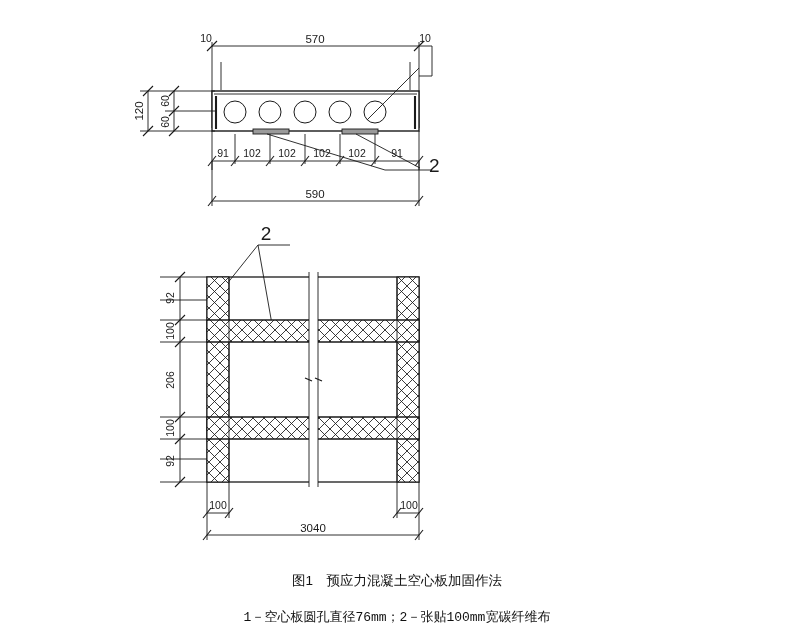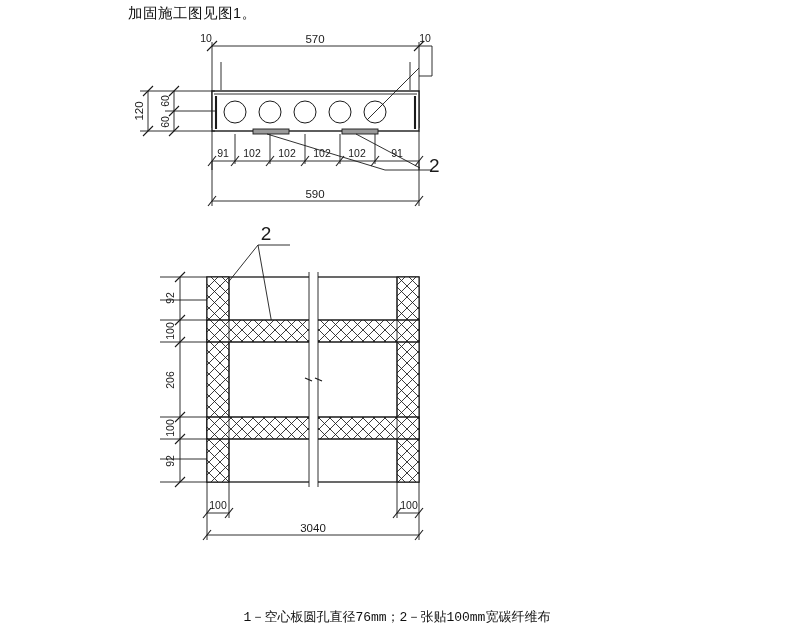--- a/index.html
+++ b/index.html
@@ -53,21 +53,20 @@
   .leader{ stroke:#1a1a1a; stroke-width:0.9; fill:none; }
   .hole{ stroke:#1a1a1a; stroke-width:1.0; fill:#ffffff; }
   .cfrp{ fill:#9a9a9a; stroke:#1a1a1a; stroke-width:0.9; }
   .slabfill{ fill:#ffffff; stroke:#1a1a1a; stroke-width:1.4; }
 </style>
 </head>
 <body>
 
 <div id="page">
 
-  <div class="intro-text">加固施工图见图1。</div>
 
   <svg width="794" height="640" viewBox="0 0 794 640">
 
     <defs>
 
       <pattern id="weavepat" width="11" height="11" patternUnits="userSpaceOnUse">
         <rect width="11" height="11" fill="#ffffff"></rect>
         <path d="M-3,3 L3,-3 M0,11 L11,0 M8,14 L14,8" stroke="#1a1a1a" stroke-width="0.85" fill="none"></path>
         <path d="M-3,8 L3,14 M0,0 L11,11 M8,-3 L14,3" stroke="#1a1a1a" stroke-width="0.85" fill="none"></path>
       </pattern>
@@ -279,16 +278,17 @@
         <text class="dim-num-sm" x="409" y="509" text-anchor="middle">100</text>
 
         <line class="dimline" x1="207" y1="535" x2="419" y2="535"></line>
         <line class="tick" x1="203" y1="540" x2="211" y2="530"></line>
         <line class="tick" x1="415" y1="540" x2="423" y2="530"></line>
         <text class="dim-num" x="313" y="532" text-anchor="middle">3040</text>
       </g>
     </g>
   </svg>
 
+  <div class="fig-caption main">图1　预应力混凝土空心板加固作法</div>
 
   <div class="fig-caption sub">1－空心板圆孔直径76mm；2－张贴100mm宽碳纤维布</div>
 
 </div>
 
 </body></html>

